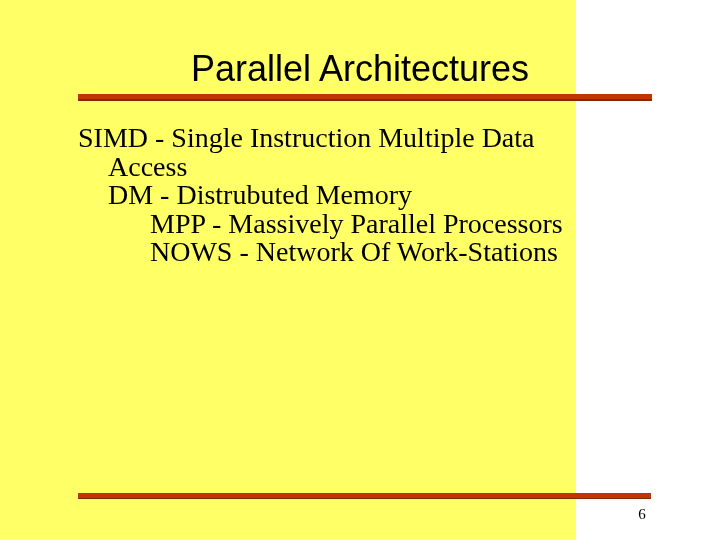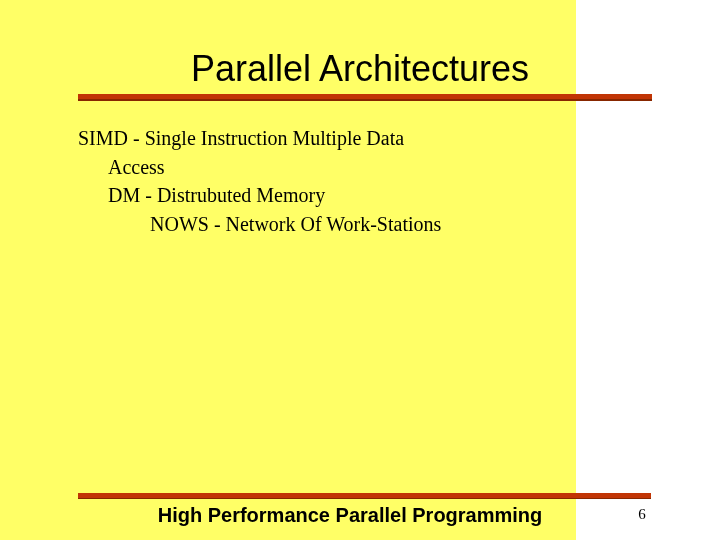--- a/index.html
+++ b/index.html
@@ -45,21 +45,21 @@
     width: 573px;
     height: 5px;
     border-bottom: 1px solid var(--rule-dark, #872700);
   }
   .body-text {
     position: absolute;
     top: 124px;
     left: 78px;
     width: 600px;
     font-family: "Liberation Serif", serif;
-    font-size: 20px;
+    font-size: 28px;
     line-height: 28.5px;
     white-space: nowrap;
   }
   .body-line.ind0 { padding-left: 0; }
   .body-line.ind1 { padding-left: 30px; }
   .body-line.ind2 { padding-left: 72px; }
   .footer-label {
     position: absolute;
     top: 503px;
     left: 0;
@@ -87,22 +87,22 @@
 <div class="slide">
 
   <h1 class="slide-title">Parallel Architectures</h1>
 
   <div class="rule title-rule"></div>
 
   <div class="body-text">
     <div class="body-line ind0">SIMD - Single Instruction Multiple Data</div>
     <div class="body-line ind1">Access</div>
     <div class="body-line ind1">DM - Distrubuted Memory</div>
+    <div class="body-line ind2">MPP - Massively Parallel Processors</div>
     <div class="body-line ind2">NOWS - Network Of Work-Stations</div>
   </div>
 
   <div class="rule footer-rule"></div>
 
-  <div class="footer-label">High Performance Parallel Programming</div>
 
   <div class="page-number">6</div>
 
 </div>
 
 </body></html>

